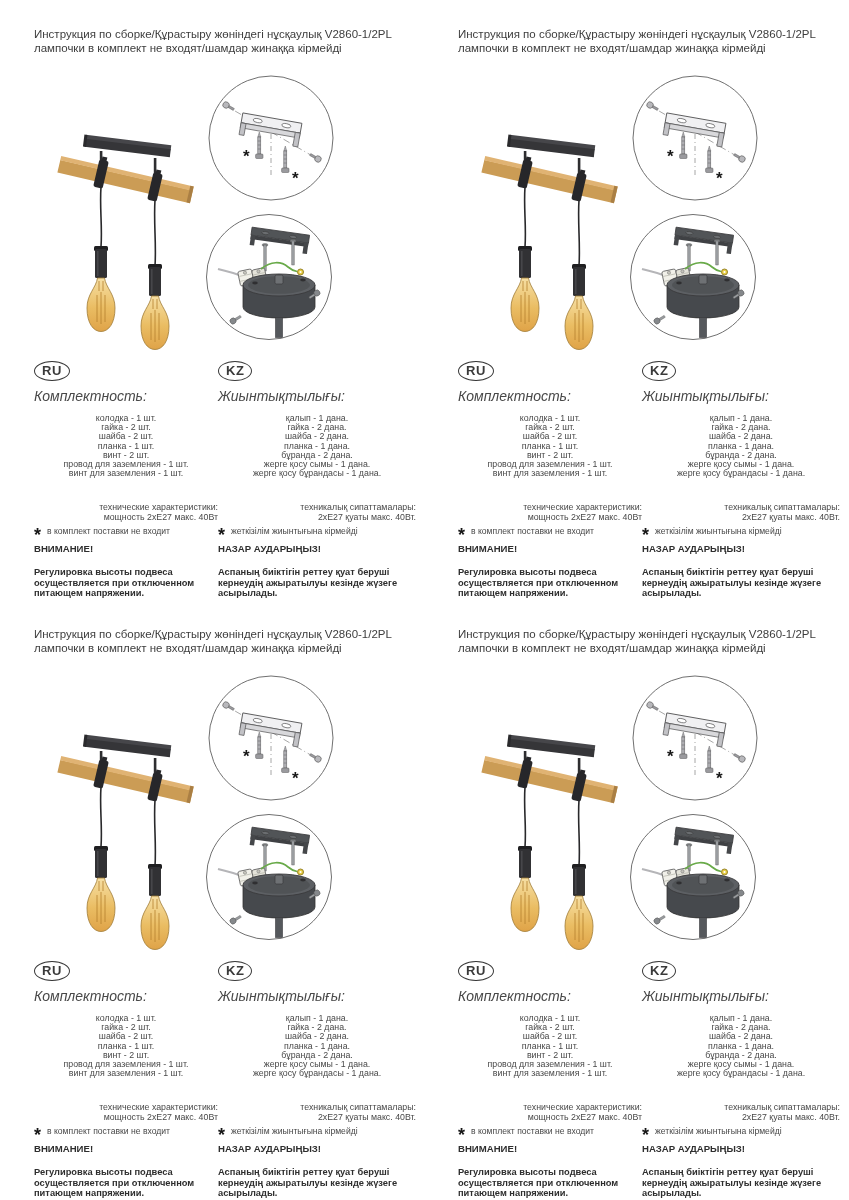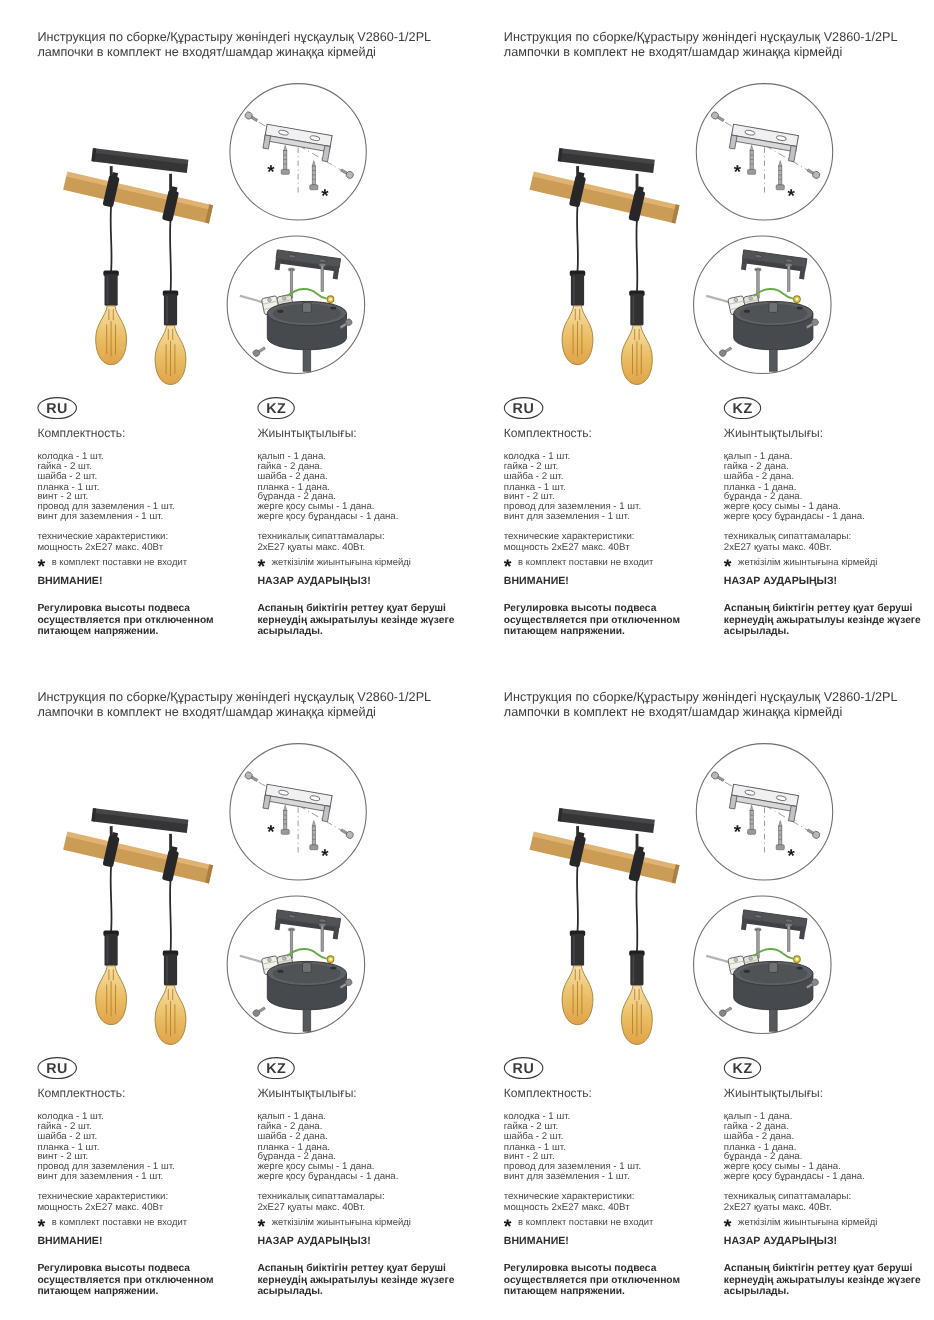--- a/index.html
+++ b/index.html
@@ -8,27 +8,27 @@
   .sheet { position:relative; width:100%; height:100%; overflow:hidden; }
 
   .title { position:absolute; left:34px; top:27px; font-size:11.5px; line-height:14px; color:#3d3d3d; white-space:nowrap; }
 
   .lamp-svg   { position:absolute; left:33px;  top:98px;  width:192px; height:267px; }
   .circle1-svg{ position:absolute; left:207px; top:74px;  width:128px; height:128px; }
   .circle2-svg{ position:absolute; left:203px; top:213px; width:132px; height:132px; }
 
   .col { position:absolute; top:361px; }
   .col.ru { left:34px;  width:184px; }
-  .col.kz { left:234px; width:198px; }
+  .col.kz { left:218px; width:198px; }
 
   .badge { display:inline-block; border:1.5px solid #3a3a3a; border-radius:50%; padding:1px 7px 2px;
            font-size:13px; font-weight:bold; color:#3a3a3a; letter-spacing:0.5px; }
-  .heading   { margin-top:7px;  font-size:11px; color:#484848; }
-  .parts     { margin-top:10px; font-size:8.8px; line-height:9.2px; color:#484848; }
-  .tech      { margin-top:8px;  font-size:8.8px; line-height:10px; color:#484848; }
+  .heading   { margin-top:7px;  font-size:14px; color:#484848;font-style:italic; }
+  .parts     { margin-top:10px; font-size:8.8px; line-height:9.2px; color:#484848;text-align:center; }
+  .tech      { margin-top:24px;  font-size:8.8px; line-height:10px; color:#484848;text-align:right; }
   .note      { margin-top:4px; display:flex; align-items:center; gap:6px; font-size:8.6px; color:#484848; }
   .note .mark{ font-size:18px; font-weight:bold; color:#171717; line-height:10px; position:relative; top:4px; }
   .warn       { margin-top:7px; }
   .warn-title { font-size:9.6px; font-weight:bold; color:#2e2e2e; }
   .warn-body  { font-size:9.3px; font-weight:bold; line-height:10.5px; color:#2e2e2e; margin-top:13px; max-width:198px; }
 </style>
 </head>
 <body>
 
 <svg width="0" height="0" style="position:absolute" aria-hidden="true">

